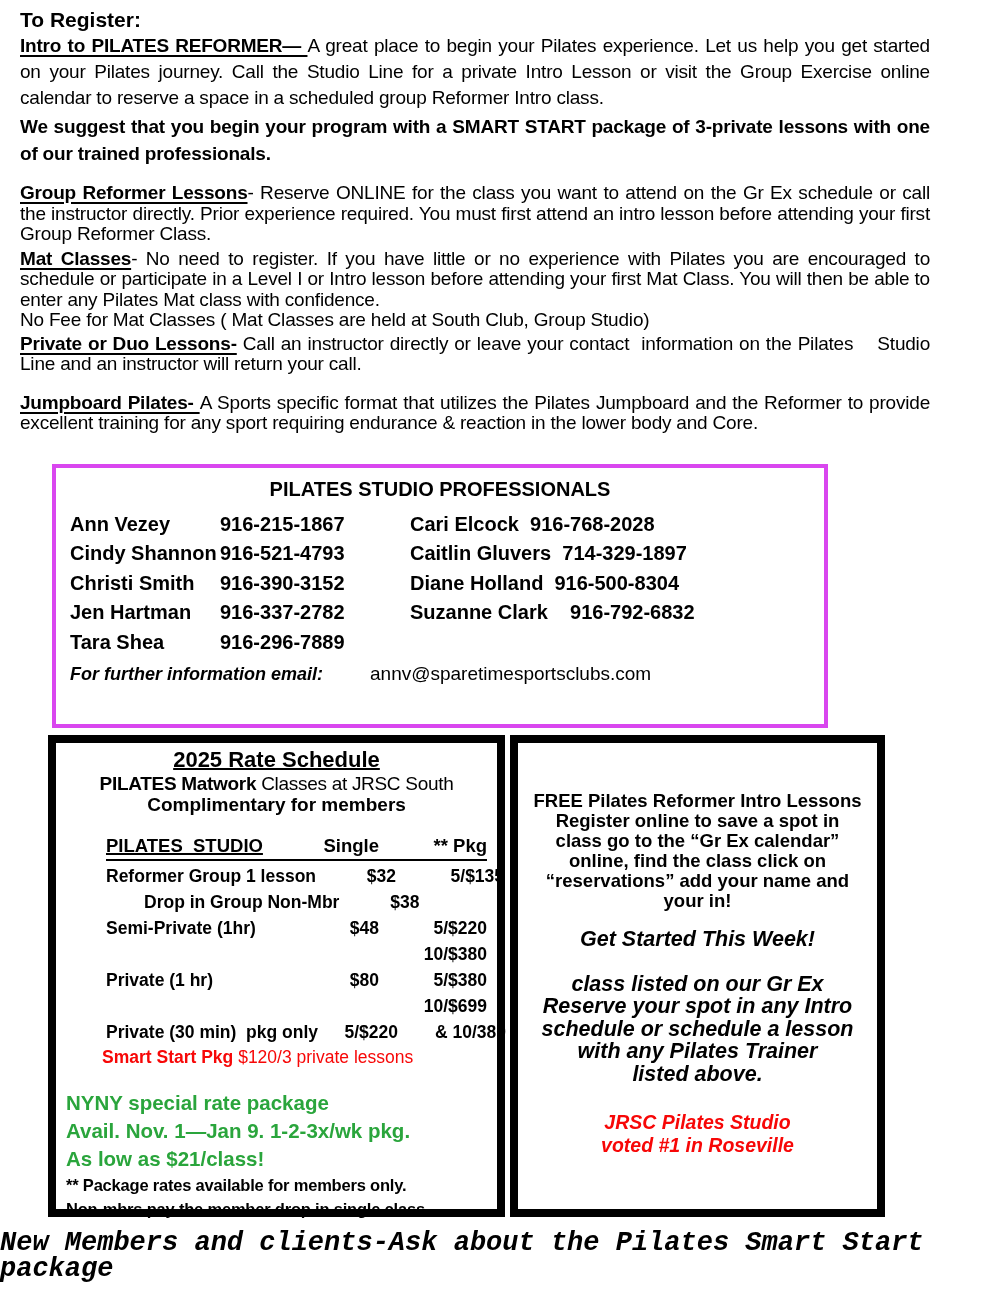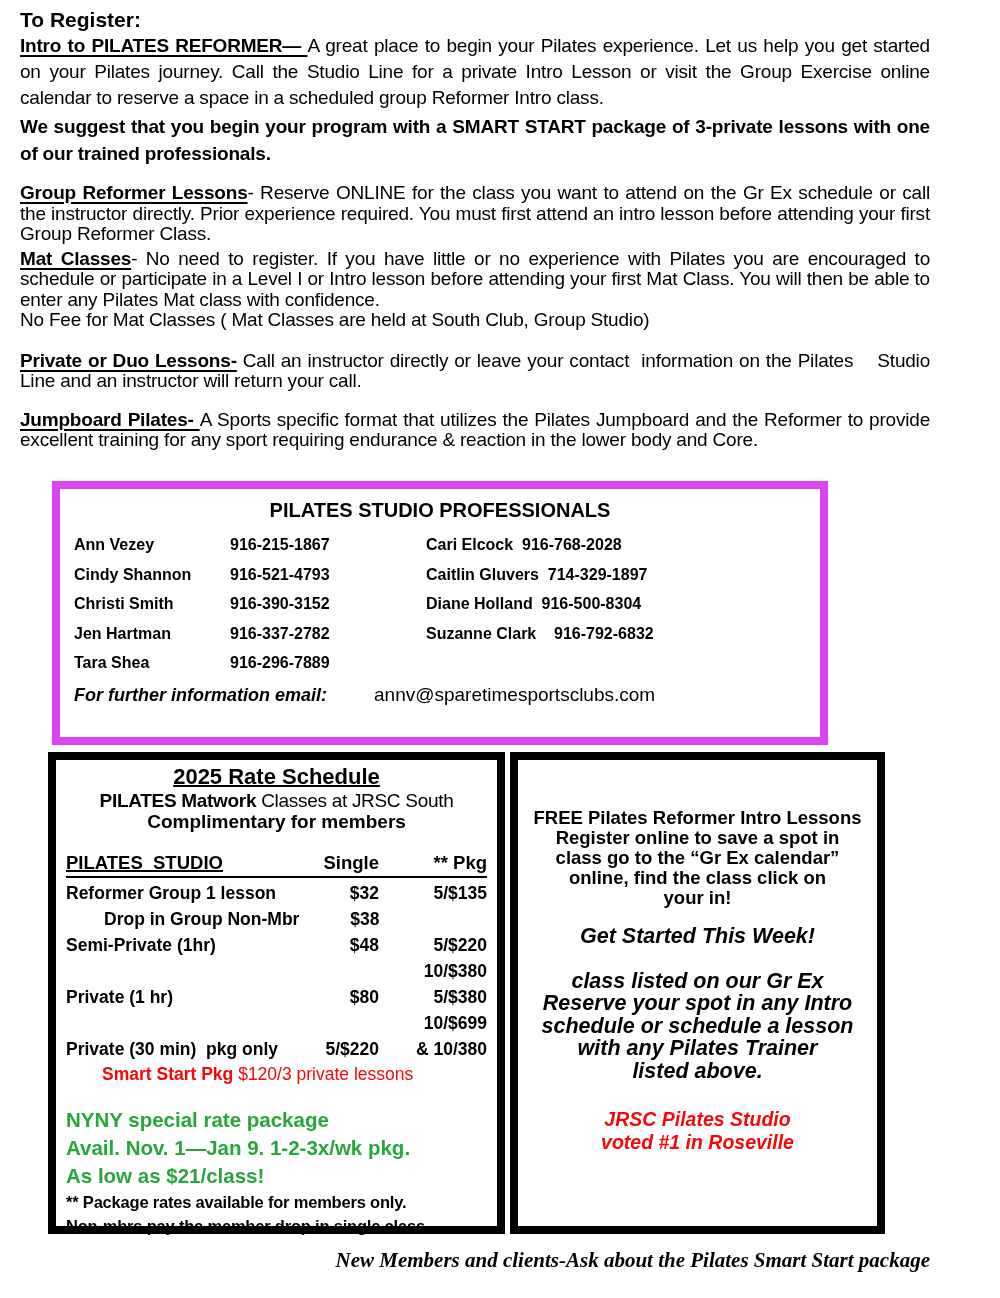--- a/index.html
+++ b/index.html
@@ -14,73 +14,73 @@
   .top { padding:8px 70px 0 20px; }
   .h-register { font-size:21px; line-height:24px; font-weight:bold; margin:0; }
   .p { margin:0; font-size:19px; letter-spacing:-0.2px; }
   .lead { font-weight:bold; text-decoration:underline; text-decoration-thickness:2px; text-underline-offset:3px; }
   .p-intro  { line-height:26px; text-align:justify; margin-top:1px; }
   .p-suggest{ line-height:27px; font-weight:bold; text-align:justify; margin-top:2px; }
   .tight    { line-height:20.5px; text-align:justify; }
   .p-mat    { margin-top:4px; }
   .mat-note { line-height:20.5px; }
   .p-group  { margin-top:16px; }
-  .p-duo    { margin-top:20px; white-space:pre-wrap; }
+  .p-duo    { margin-top:3px; white-space:pre-wrap; }
   .p-jump   { margin-top:18px; }
 
   
   .prof-box {
     margin:30px 0 4px 52px; width:776px; height:264px;
-    border:8px solid #d946ef; padding:8px 14px 0 14px;
+    border:4px solid #d946ef; padding:8px 14px 0 14px;
   }
   .prof-title { text-align:center; font-size:20px; font-weight:bold; line-height:26px; }
   .prof-rows { margin-top:8px; }
   .prof-row { display:grid; grid-template-columns:150px 190px 1fr; height:29.5px;
-              align-items:center; font-size:16px; font-weight:bold; white-space:pre;gap:6px; }
+              align-items:center; font-size:20px; font-weight:bold; white-space:pre; }
   .prof-email { display:grid; grid-template-columns:300px 1fr; margin-top:6px; align-items:center; }
   .prof-email-label { font-size:18px; font-weight:bold; font-style:italic; }
   .prof-email-value { font-size:19px; }
 
   
   .boxes { display:flex; margin:7px 0 0 48px; }
   .rate-box {
     width:457px; height:482px; border:8px solid #000; padding:4px 10px 0 10px;
   }
   .promo-box {
     width:375px; height:482px; border:8px solid #000; margin-left:5px;
     padding:48px 8px 0 8px; text-align:center;
   }
   .rate-title { text-align:center; font-size:22px; font-weight:bold; line-height:26px;
                 text-decoration:underline; text-decoration-thickness:2px; }
   .rate-sub  { text-align:center; font-size:19px; line-height:21px; letter-spacing:-0.3px; }
   .rate-sub .b { font-weight:bold; }
   .rate-sub2 { text-align:center; font-size:19px; font-weight:bold; line-height:21px; }
   .rate-table { margin-top:18px; font-weight:bold; }
-  .rt-row  { display:grid; grid-template-columns:1fr 80px 108px; line-height:26px; font-size:17.5px; }
+  .rt-row  { display:grid; grid-template-columns:1fr 80px 108px; line-height:26px; font-size:17.5px;margin-left:40px; }
   .rt-head { font-size:18.5px; border-bottom:2px solid #000; margin-bottom:2px; }
   .rt-head .col-label { text-decoration:underline; text-decoration-thickness:2px; }
   .col-single, .col-pkg { text-align:right; white-space:nowrap; }
   .col-label { white-space:pre; }
   .indent { padding-left:38px; }
   .smart { color:var(--red,#f70707); font-size:17.5px; line-height:24px; padding-left:36px; white-space:nowrap; }
   .smart .b { font-weight:bold; }
   .green-lines { color:var(--green,#2aa53c); font-weight:bold; font-size:20.5px; line-height:28px;margin-top:20px; }
   .notes { font-weight:bold; font-size:16.5px; line-height:24px; letter-spacing:-0.2px; }
   .nowrap { white-space:nowrap; }
 
   .free { font-weight:bold; font-size:18.5px; line-height:20px; }
   .get-started { margin-top:16px; font-size:21.5px; font-weight:bold; font-style:italic; line-height:24px; }
   .reserve { margin-top:22px; font-size:21.5px; font-weight:bold; font-style:italic; line-height:22.5px; }
   .tagline { margin-top:26px; color:var(--red,#f70707); font-weight:bold; font-style:italic;
              font-size:19.5px; line-height:23px; }
 
   
-  .footer { width:930px; margin-top:13px; text-align:right;
-            font-family:Liberation Serif, serif; font-weight:bold; font-style:italic;
-            font-size:21px; line-height:26px; }
+  .footer { width:930px; margin-top:13px; text-align:left;
+            font-family:Liberation Mono, monospace; font-weight:bold; font-style:italic;
+            font-size:27px; line-height:26px; }
 </style>
 </head>
 <body>
 
 <div>
 
   <div class="top">
     <p class="h-register">To Register:</p>
 
     <p class="p p-intro"><span class="lead">Intro to  PILATES REFORMER— </span><span>A great place to begin your Pilates experience.  Let us help you get started on your Pilates journey.  Call the Studio Line for a private Intro Lesson or visit the Group Exercise online calendar to reserve a space in a scheduled group Reformer Intro class.</span></p>
@@ -195,20 +195,21 @@
         <div class="nowrap">Non-mbrs pay the member drop in single class</div>
       </div>
     </div>
 
     <div class="promo-box">
       <div class="free">
         <div class="nowrap">FREE Pilates Reformer Intro Lessons</div>
         <div class="nowrap">Register online to save a spot in</div>
         <div class="nowrap">class go to the “Gr Ex calendar”</div>
         <div class="nowrap">online, find the class click on</div>
+        <div class="nowrap">“reservations” add your name and</div>
         <div class="nowrap">your in!</div>
       </div>
       <div class="get-started">Get Started This Week!</div>
       <div class="reserve">
         <div class="nowrap">class listed on our Gr Ex</div>
         <div class="nowrap">Reserve your spot in any Intro</div>
         <div class="nowrap">schedule or schedule a lesson</div>
         <div class="nowrap">with any Pilates Trainer</div>
         <div class="nowrap">listed above.</div>
       </div>

